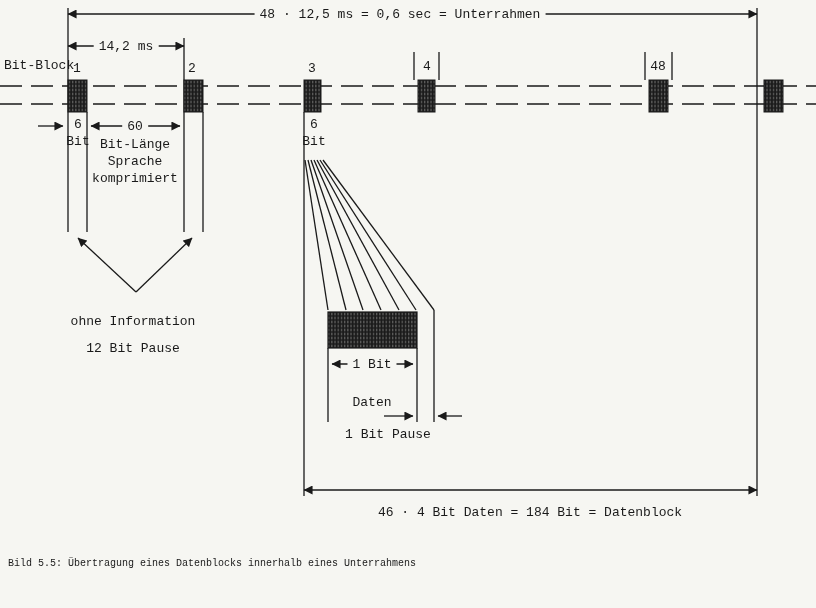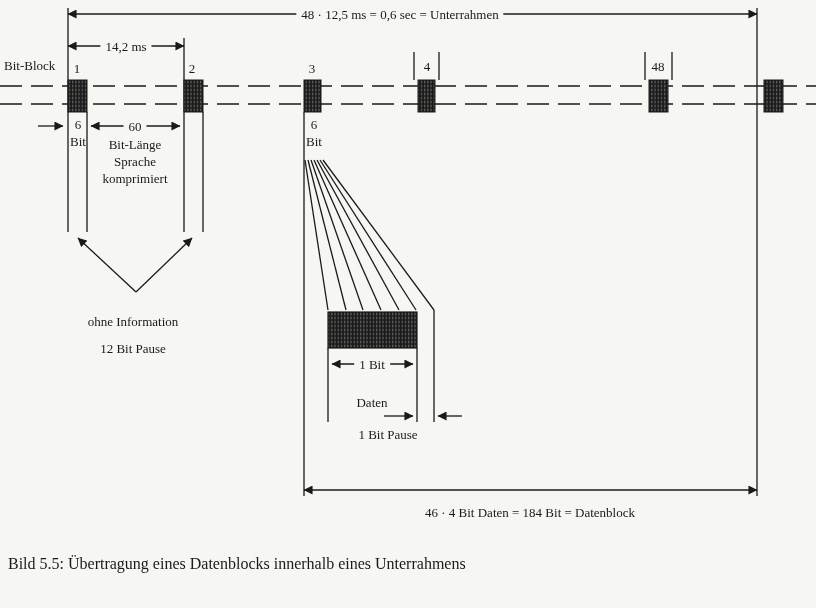--- a/index.html
+++ b/index.html
@@ -1,28 +1,28 @@
 <!DOCTYPE html>
 <html><head>
 <meta charset="utf-8">
 <style>
   * { margin:0; padding:0; box-sizing:border-box; }
   html,body { width:816px; height:608px; }
   body { background:#e9e9e5; }
   .page {
     position:relative; width:816px; height:608px;
     background:#f6f6f2; color:#1a1a1a;
-    font-family:Liberation Serif, serif;
+    font-family:Liberation Mono, monospace;
     overflow:hidden;
   }
   svg.lines { position:absolute; left:0; top:0; }
   .lbl { position:absolute; font-size:13px; line-height:17px; white-space:pre; }
   .ctr { transform:translateX(-50%); text-align:center; }
   .bg  { background:#f6f6f2; padding:0 5px; }
-  .caption { position:absolute; left:8px; top:554px; font-size:16px; line-height:19px; }
+  .caption { position:absolute; left:8px; top:554px; font-size:10px; line-height:19px; }
   .caption .indent { padding-left:10ch; }
 </style>
 </head>
 <body>
 
 <div class="page">
 
   <svg class="lines" width="816" height="608" viewBox="0 0 816 608" stroke="#1a1a1a" stroke-width="1.3" fill="none">
     <defs>
       <pattern id="hatch" width="3.2" height="4" patternUnits="userSpaceOnUse">

